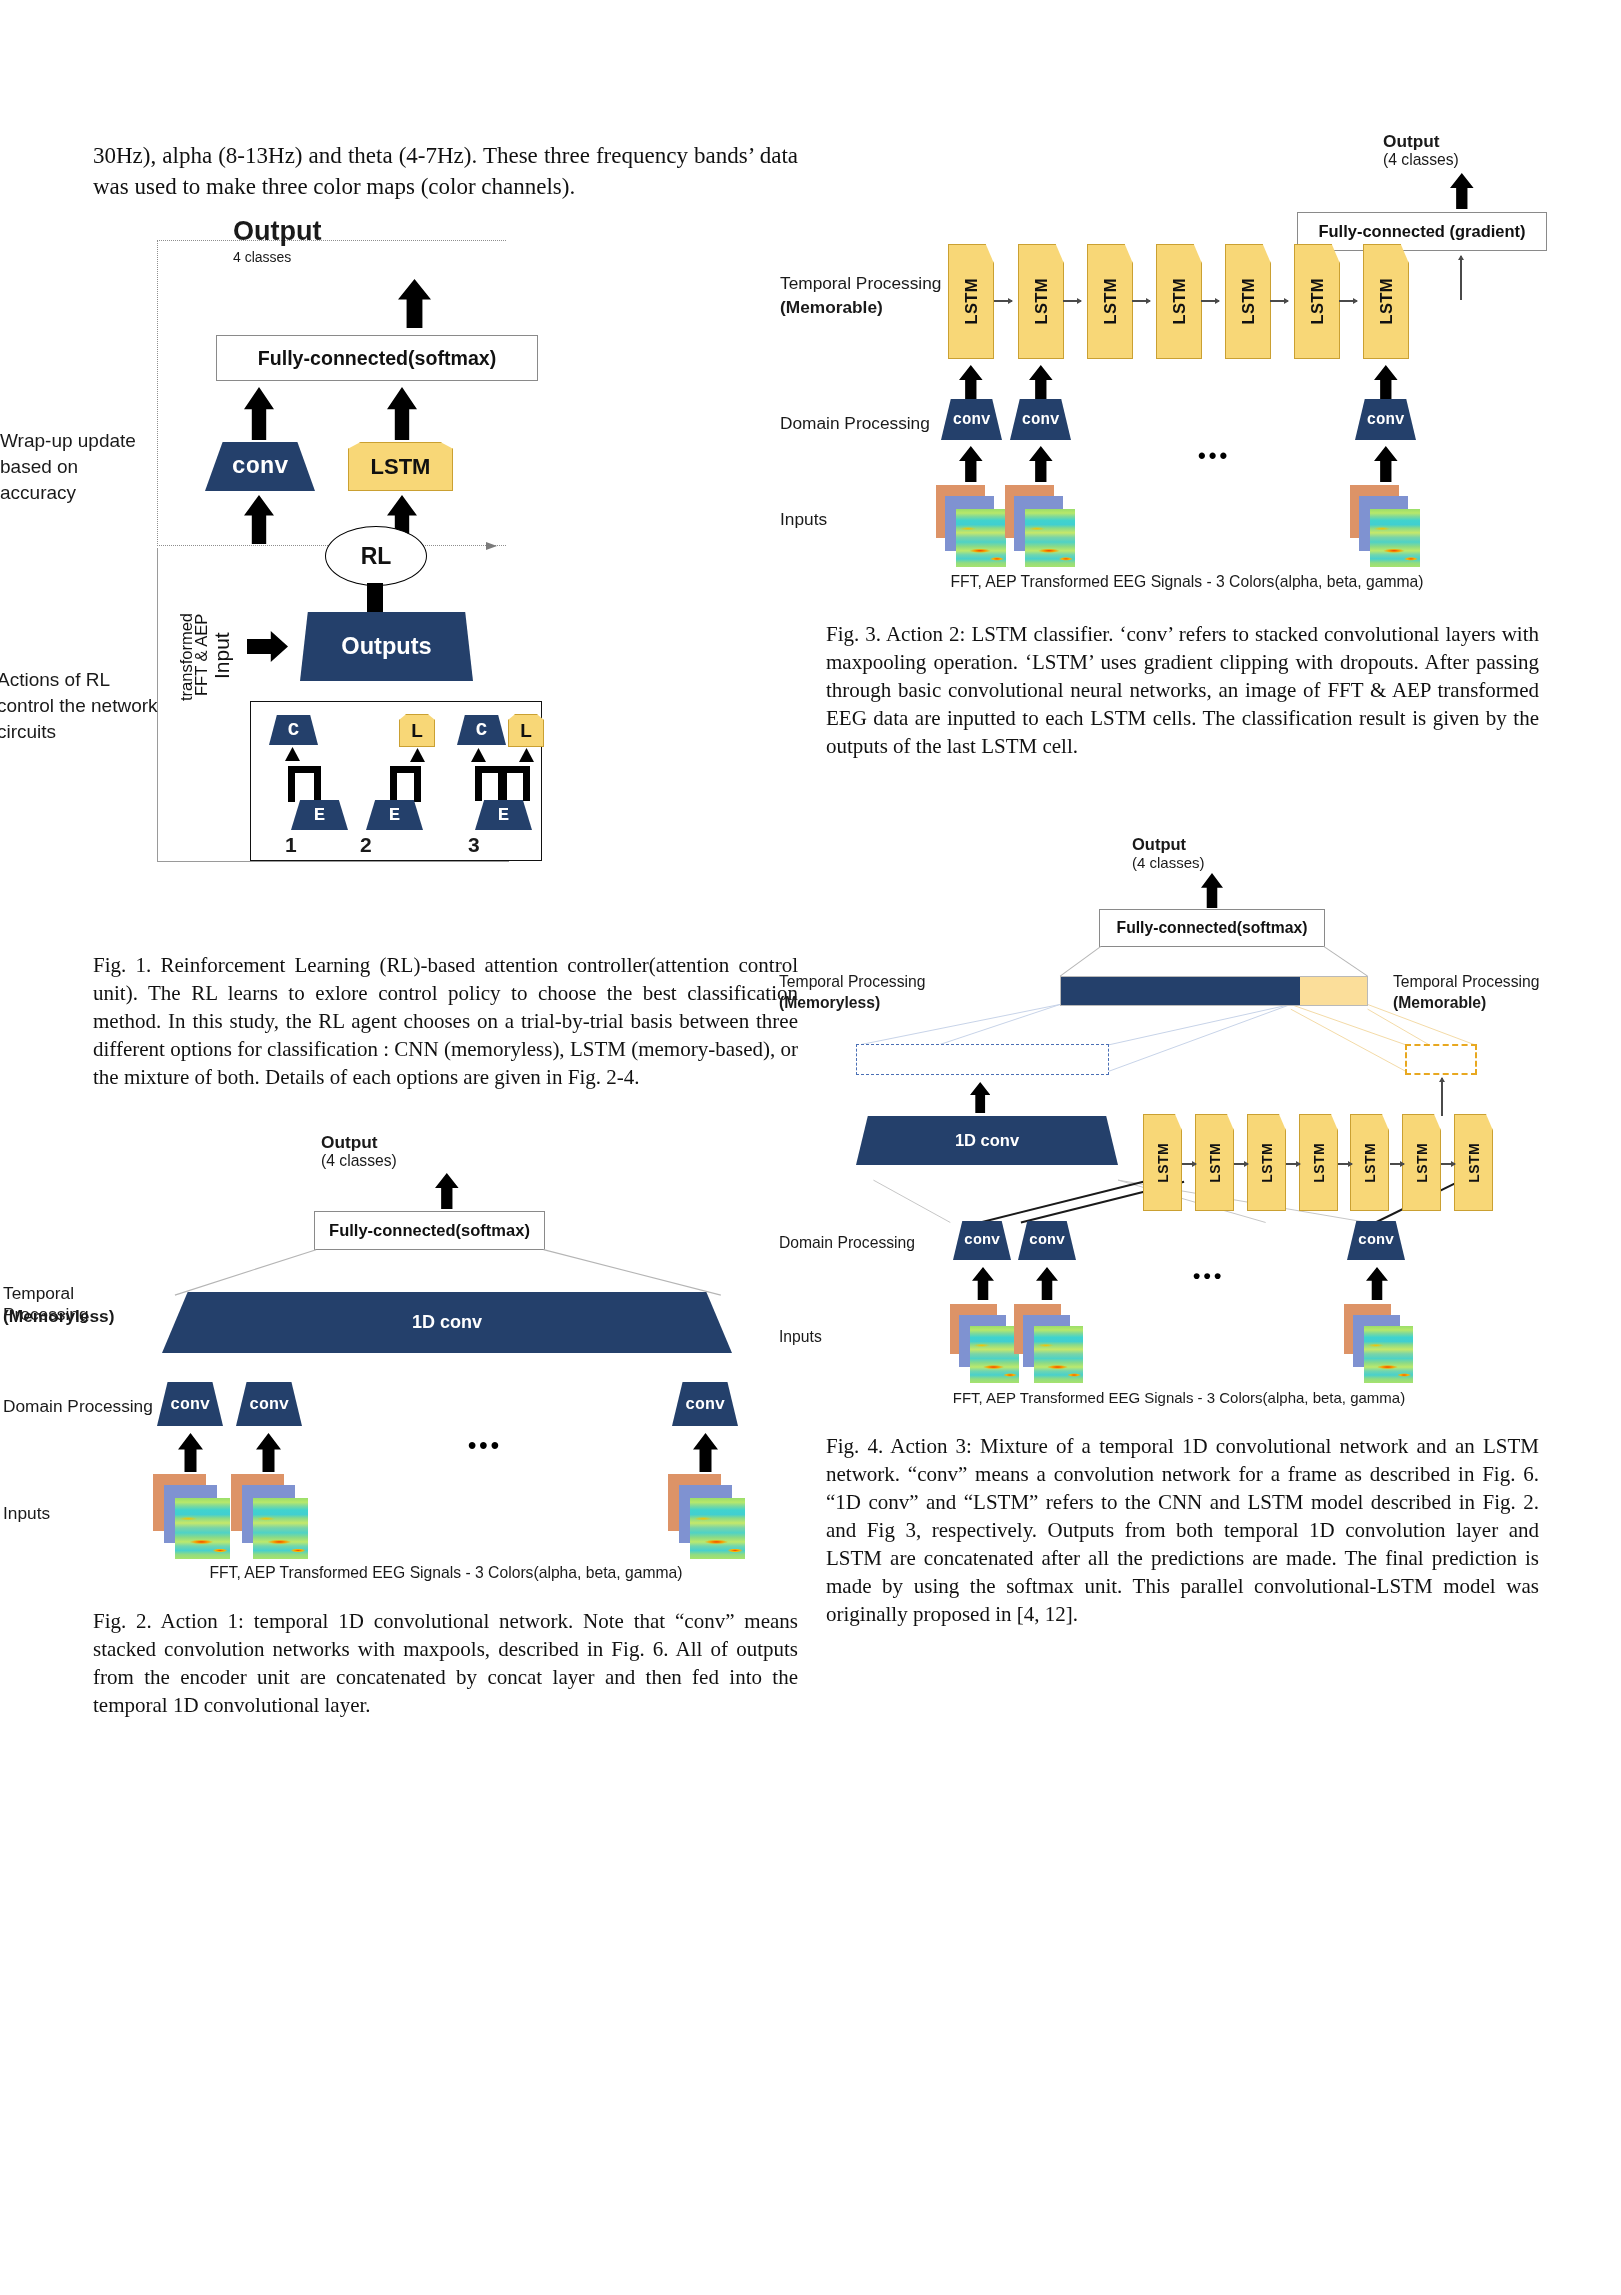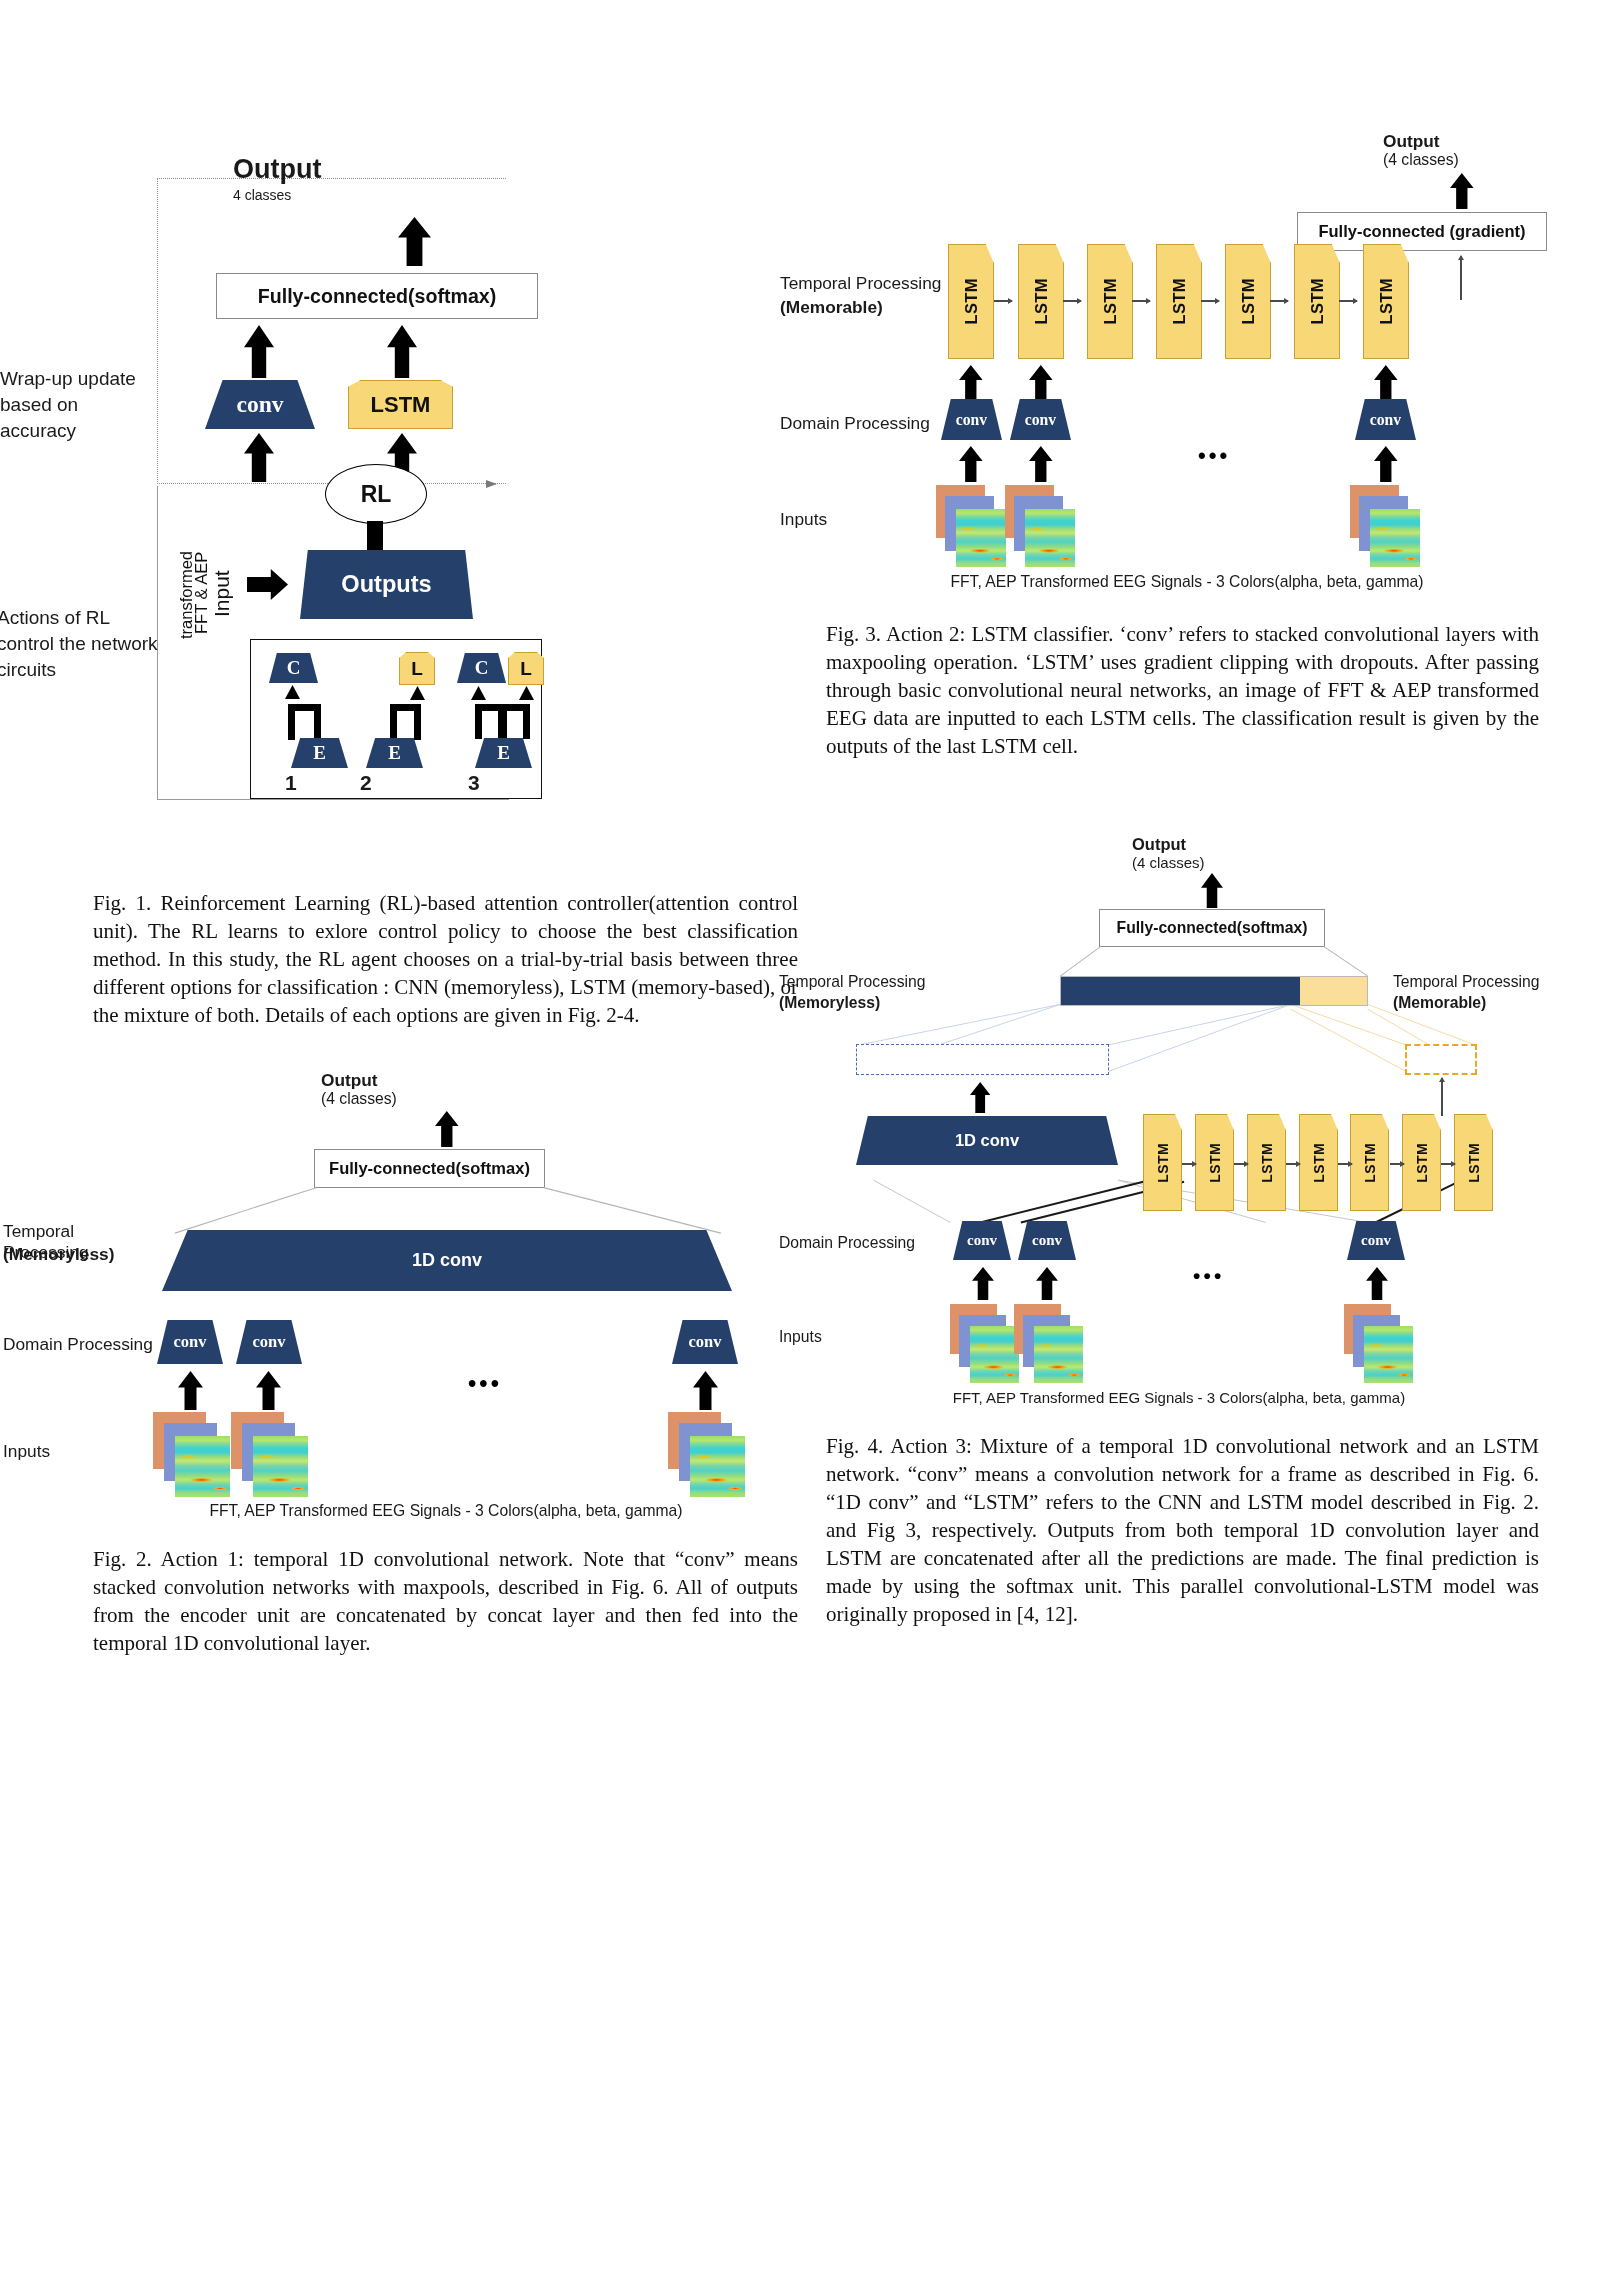--- a/index.html
+++ b/index.html
@@ -35,21 +35,21 @@
 
   .fcbox{
     position:absolute;border:1.2px solid #8a8a8a;background:#fff;
     display:flex;align-items:center;justify-content:center;
     font-family:"Liberation Sans",sans-serif;font-weight:bold;color:#111;
     box-sizing:border-box;
   }
   .trap-conv{
     position:absolute;background:#24406b;
     display:flex;align-items:center;justify-content:center;
-    color:#fff;font-family:Liberation Serif, serif;font-weight:bold;
+    color:#fff;font-family:Liberation Mono, monospace;font-weight:bold;
     clip-path:polygon(16% 0,84% 0,100% 100%,0 100%);
     box-sizing:border-box;
   }
   .trap-wide{
     position:absolute;background:#24406b;
     display:flex;align-items:center;justify-content:center;
     color:#fff;font-family:"Liberation Sans",sans-serif;font-weight:bold;
     clip-path:polygon(4.5% 0,95.5% 0,100% 100%,0 100%);
   }
   .lstm-cell{
@@ -127,20 +127,21 @@
     writing-mode:vertical-rl;transform:rotate(180deg);text-align:center;line-height:1.05;
   }
 </style>
 </head>
 <body>
 
 <div class="page">
 
   <div class="col-left">
 
+    <div class="body-text">30Hz), alpha (8-13Hz) and theta (4-7Hz). These three frequency bands’ data was used to make three color maps (color channels).</div>
 
     <div class="fig" style="height:724px;margin-top:14px;">
 
       <div class="box-dotted" style="left:64px;top:23.6px;width:349px;height:306px;border-right:none;"></div>
 
       <div class="box-gray" style="left:64px;top:332px;width:352px;height:314px;border-right:none;border-top:none;"></div>
 
       <div class="lbl b ctr" style="left:140px;top:0px;width:361px;font-size:27px;">Output</div>
       <div class="lbl ctr" style="left:140px;top:33px;width:361px;font-size:14px;">4 classes</div>
 

